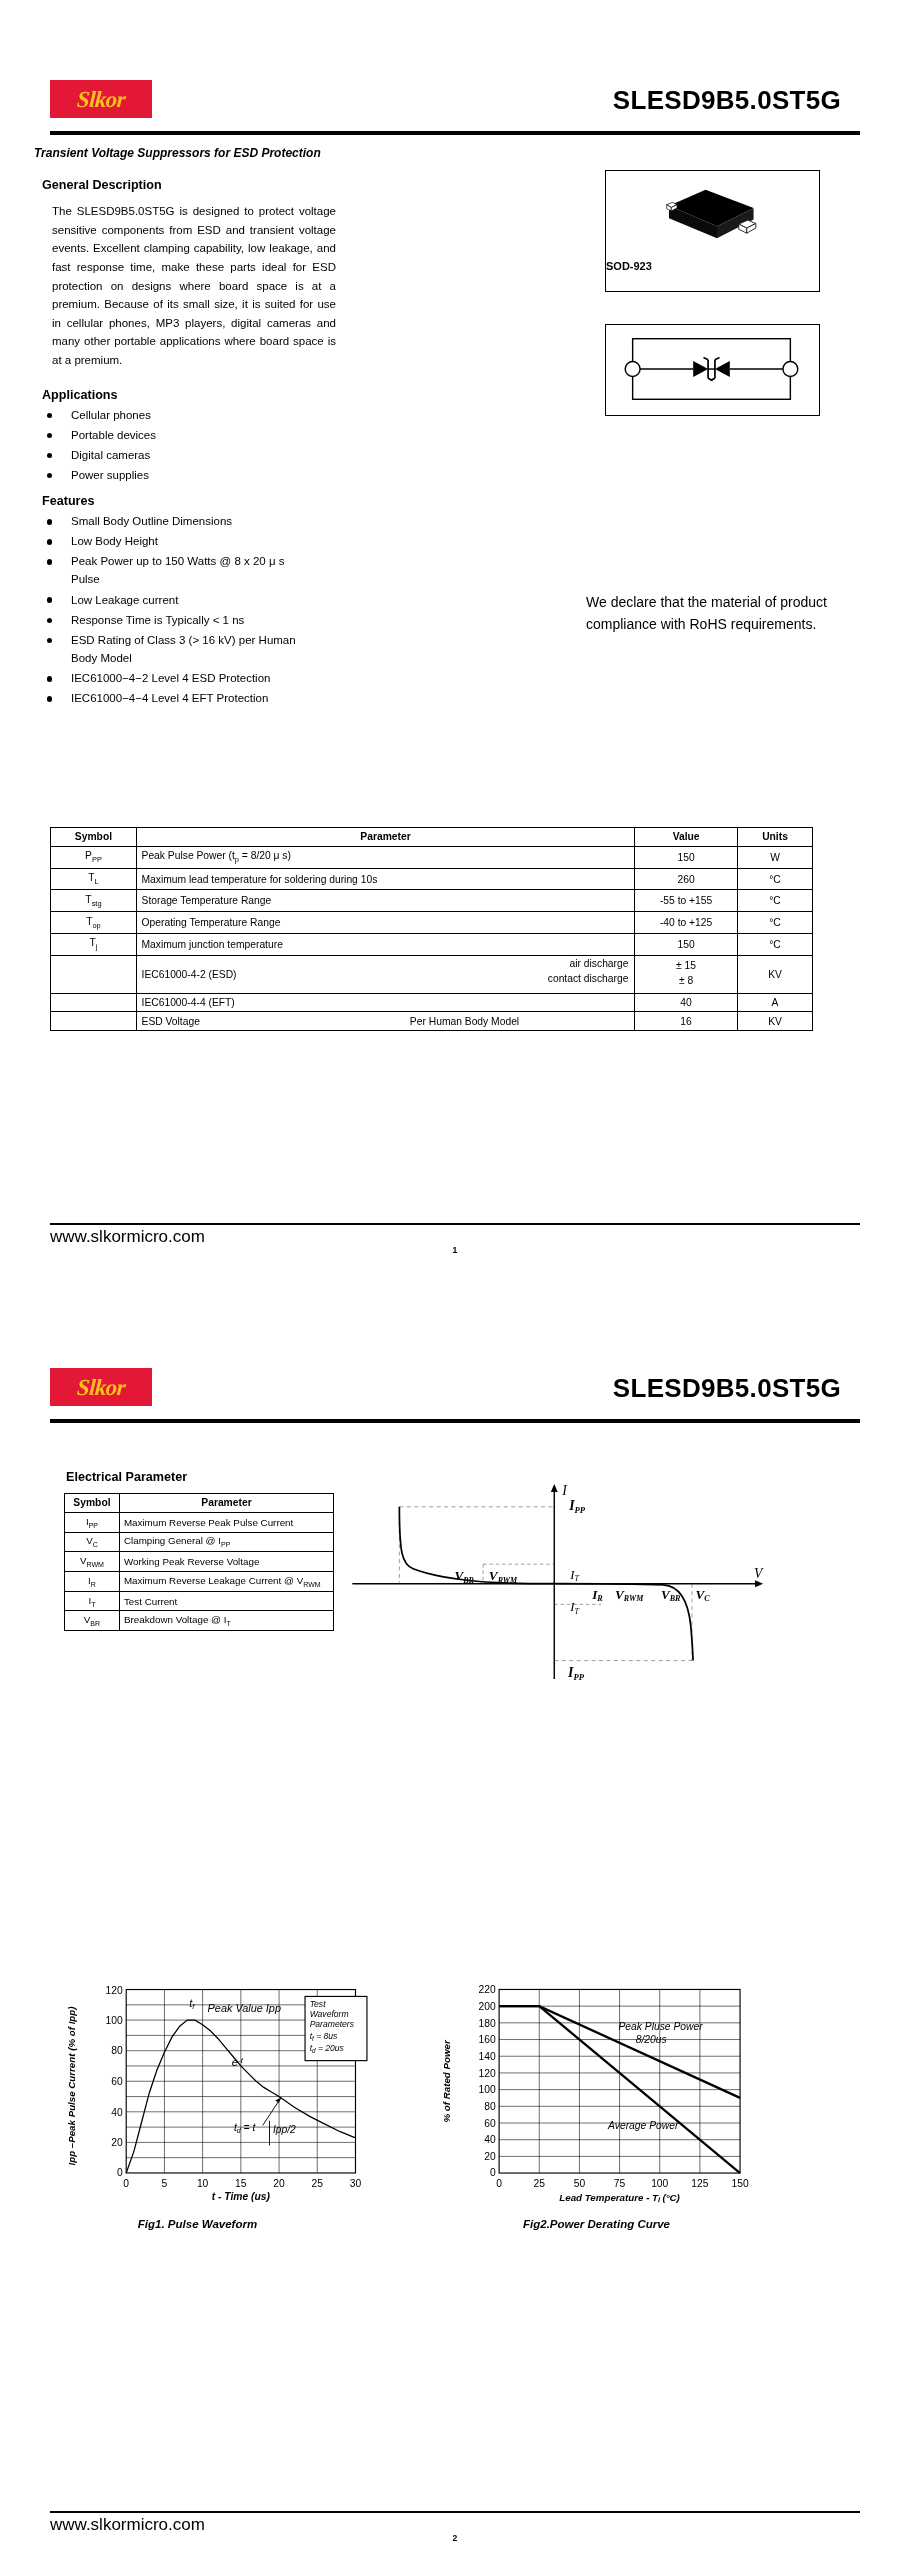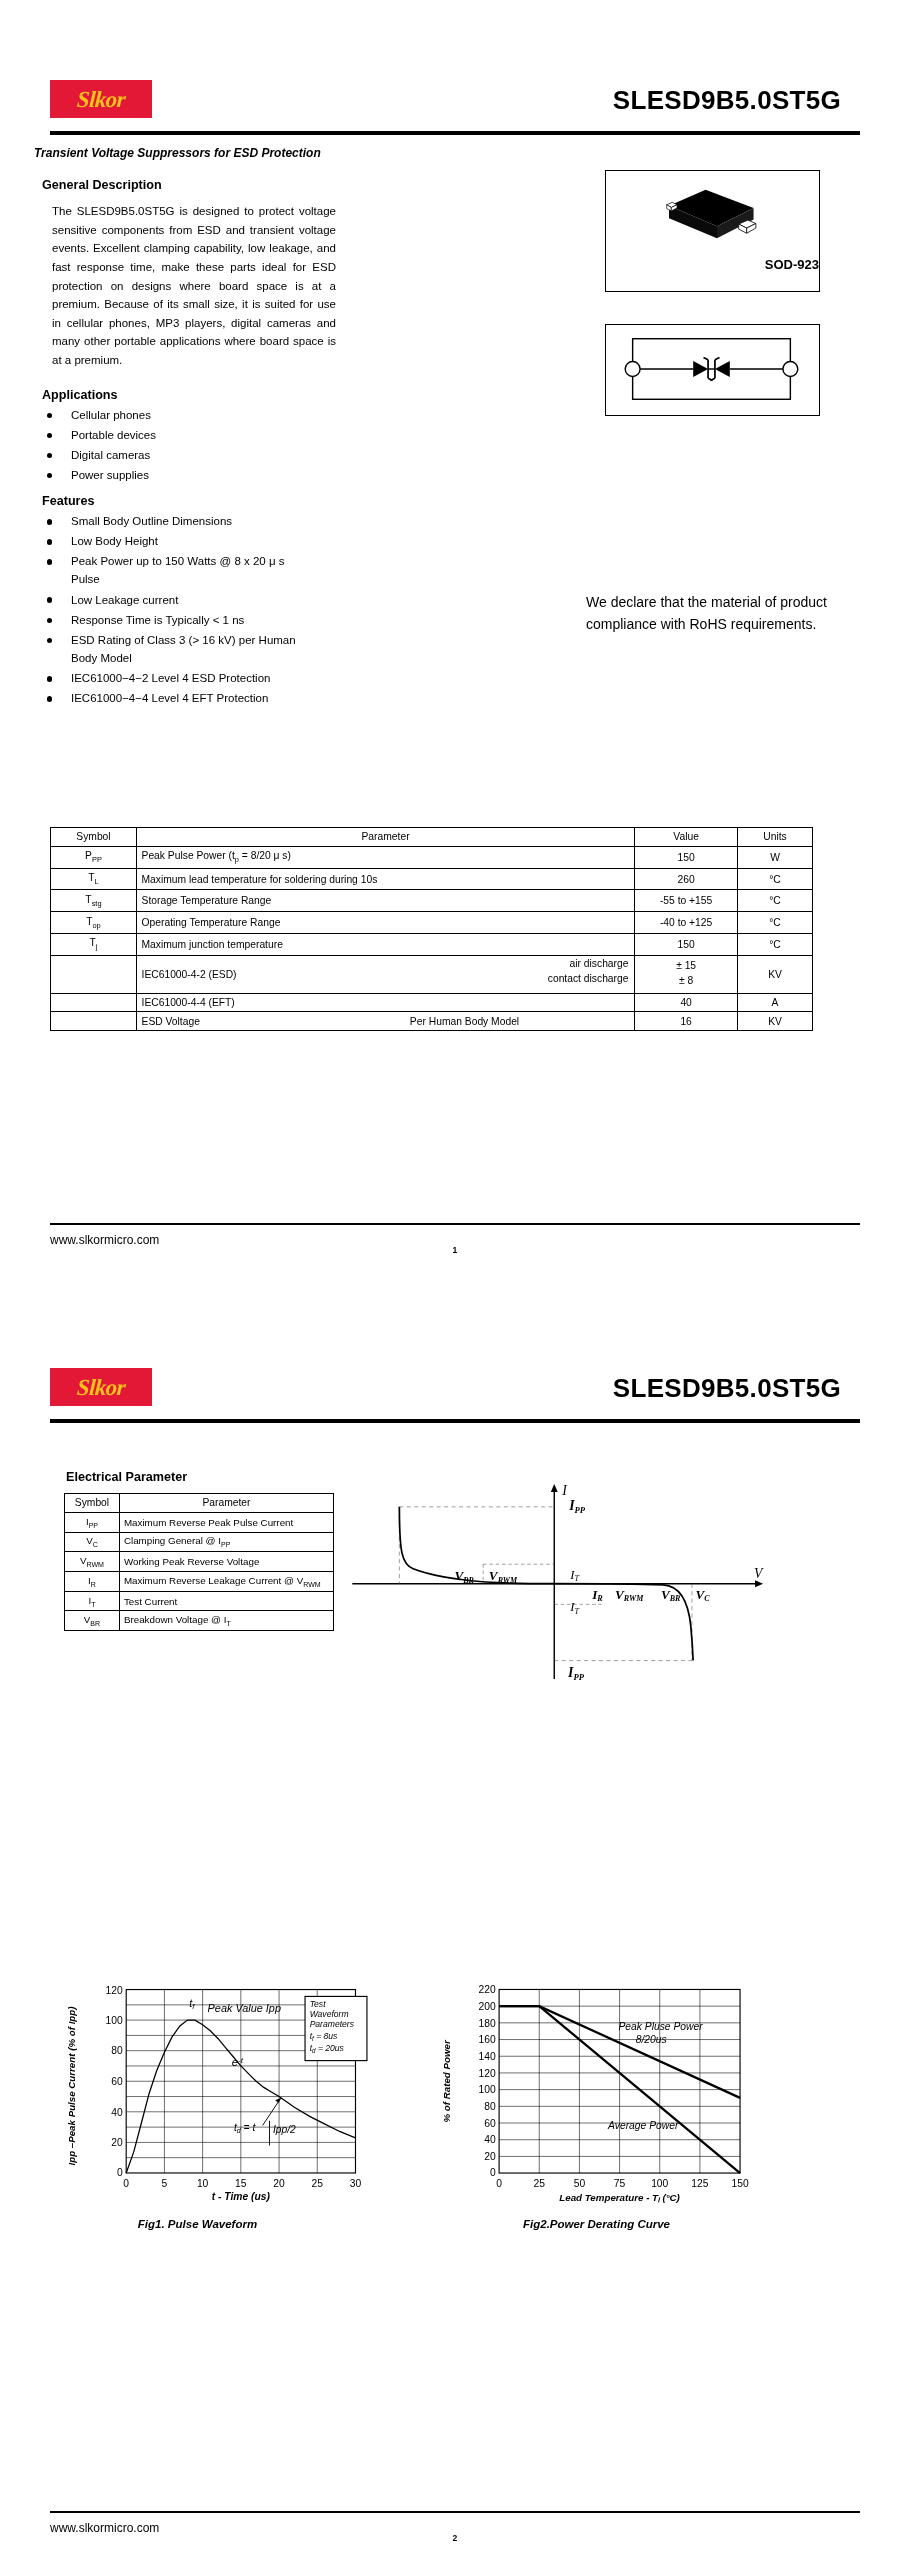--- a/index.html
+++ b/index.html
@@ -88,22 +88,22 @@
   .pkg-box {
     position:absolute;
     left:605px; top:170px;
     width:215px; height:122px;
     border:1.7px solid #000;
     background:#fff;
   }
   .pkg-label {
     position:absolute;
     left:0; right:0; bottom:19.5px;
-    text-align:right;
-    font-size:13px; font-weight:bold;
+    text-align:left;
+    font-size:11px; font-weight:bold;
   }
   .pkg-art { position:absolute; left:50%; top:12.6px; transform:translateX(-50%); }
 
   .sym-box {
     position:absolute;
     left:605px; top:324px;
     width:215px; height:92px;
     border:1.7px solid #000;
     background:#fff;
   }
@@ -124,38 +124,38 @@
   table.grid {
     border-collapse:collapse;
     font-size:10.3px;
     background:#fff;
   }
   table.grid td, table.grid th {
     border:1.1px solid #000;
     padding:3.4px 4.6px;
     vertical-align:middle;
   }
-  table.grid th { font-weight:normal; text-align:center;margin-left:12px; }
+  table.grid th { font-weight:bold; text-align:center;margin-left:12px; }
   .c { text-align:center; }
   .l { text-align:left; }
   sub { font-size:0.72em; vertical-align:sub; }
 
   #abs-wrap { position:absolute; left:50px; top:827px; width:763px; }
   #abs-table { width:763px; }
 
   
   .foot-rule {
     position:absolute;
     left:50px; right:50px; bottom:63px;
     height:1.7px; background:#000;
   }
   .foot-url {
     position:absolute;
     left:50px; bottom:41px;
-    font-size:12px;
+    font-size:17px;
   }
   .foot-page {
     position:absolute;
     left:0; right:0; bottom:33px;
     text-align:center;
     font-size:8.6px; font-weight:bold;
   }
   #ep-table { width:270px; }
   #ep-table td { font-size:9.8px; padding:2.9px 4px; }
 

